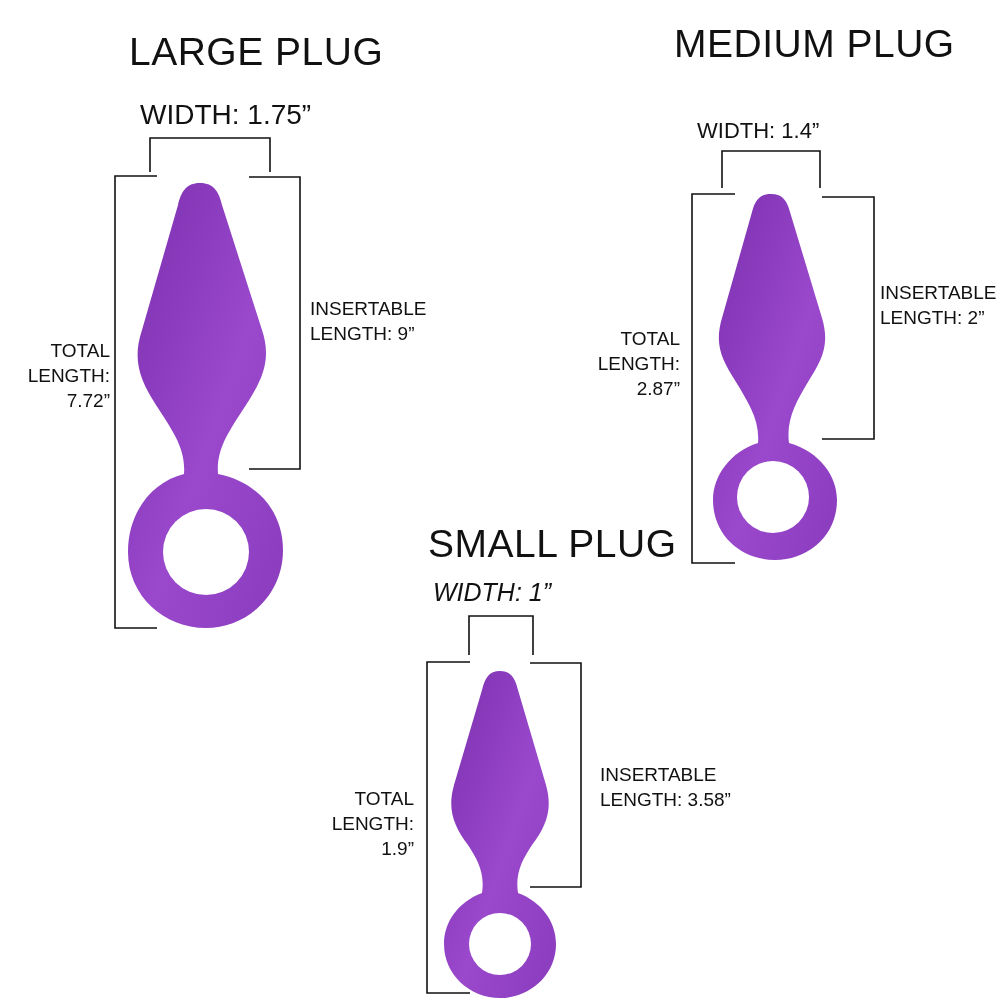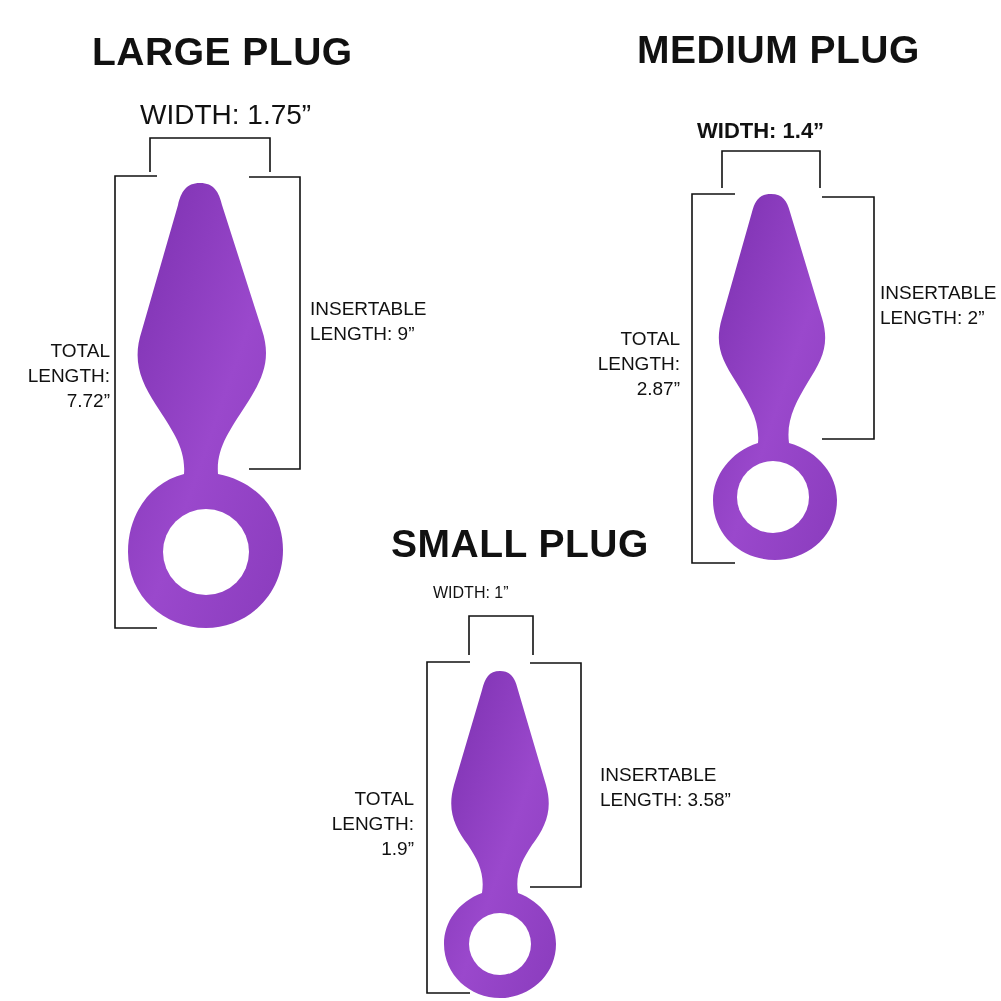--- a/index.html
+++ b/index.html
@@ -1,18 +1,18 @@
 <!DOCTYPE html>
 <html><head>
 <meta charset="utf-8">
 <style>
   html, body { margin: 0; padding: 0; background: #ffffff; }
   body { width: 1001px; height: 1001px; position: relative; overflow: hidden;
          font-family: "Liberation Sans", "DejaVu Sans", sans-serif; color: #111; }
-  .title { position: absolute; font-size: 39px; letter-spacing: 0.5px; white-space: nowrap; font-weight: 700; }
+  .title { position: absolute; font-size: 39px; letter-spacing: 0.5px; white-space: nowrap; font-weight: 400; margin-left: 37px; }
   .label { position: absolute; font-size: 19px; line-height: 25px; white-space: nowrap; }
   .right { text-align: right; }
   svg.art { position: absolute; left: 0; top: 0; }
 </style>
 </head>
 <body>
 
 <svg class="art" width="1001" height="1001" viewBox="0 0 1001 1001">
   <defs>
     <linearGradient id="pg" x1="0" y1="0" x2="1" y2="1">
@@ -71,34 +71,34 @@
 <div class="label" style="left:310px; top:296px;">
   <div>INSERTABLE</div>
   <div>LENGTH: 9”</div>
 </div>
 <div class="label right" style="left:10px; top:338px; width:100px;">
   <div>TOTAL</div>
   <div>LENGTH:</div>
   <div>7.72”</div>
 </div>
 
-<div class="title" style="left:637px; top:28px;">MEDIUM PLUG</div>
-<div class="label" style="left:697px; top:118px; font-size:22px;font-weight:bold;">WIDTH: 1.4”</div>
+<div class="title" style="left:637px; top:22px;">MEDIUM PLUG</div>
+<div class="label" style="left:697px; top:118px; font-size:22px;">WIDTH: 1.4”</div>
 <div class="label" style="left:880px; top:280px;">
   <div>INSERTABLE</div>
   <div>LENGTH: 2”</div>
 </div>
 <div class="label right" style="left:580px; top:326px; width:100px;">
   <div>TOTAL</div>
   <div>LENGTH:</div>
   <div>2.87”</div>
 </div>
 
 <div class="title" style="left:391px; top:522px;">SMALL PLUG</div>
-<div class="label" style="left:433px; top:580px; font-size:16px;">WIDTH: 1”</div>
+<div class="label" style="left:433px; top:580px; font-size:25px;font-style:italic;">WIDTH: 1”</div>
 <div class="label" style="left:600px; top:762px;">
   <div>INSERTABLE</div>
   <div>LENGTH: 3.58”</div>
 </div>
 <div class="label right" style="left:314px; top:786px; width:100px;">
   <div>TOTAL</div>
   <div>LENGTH:</div>
   <div>1.9”</div>
 </div>
 

